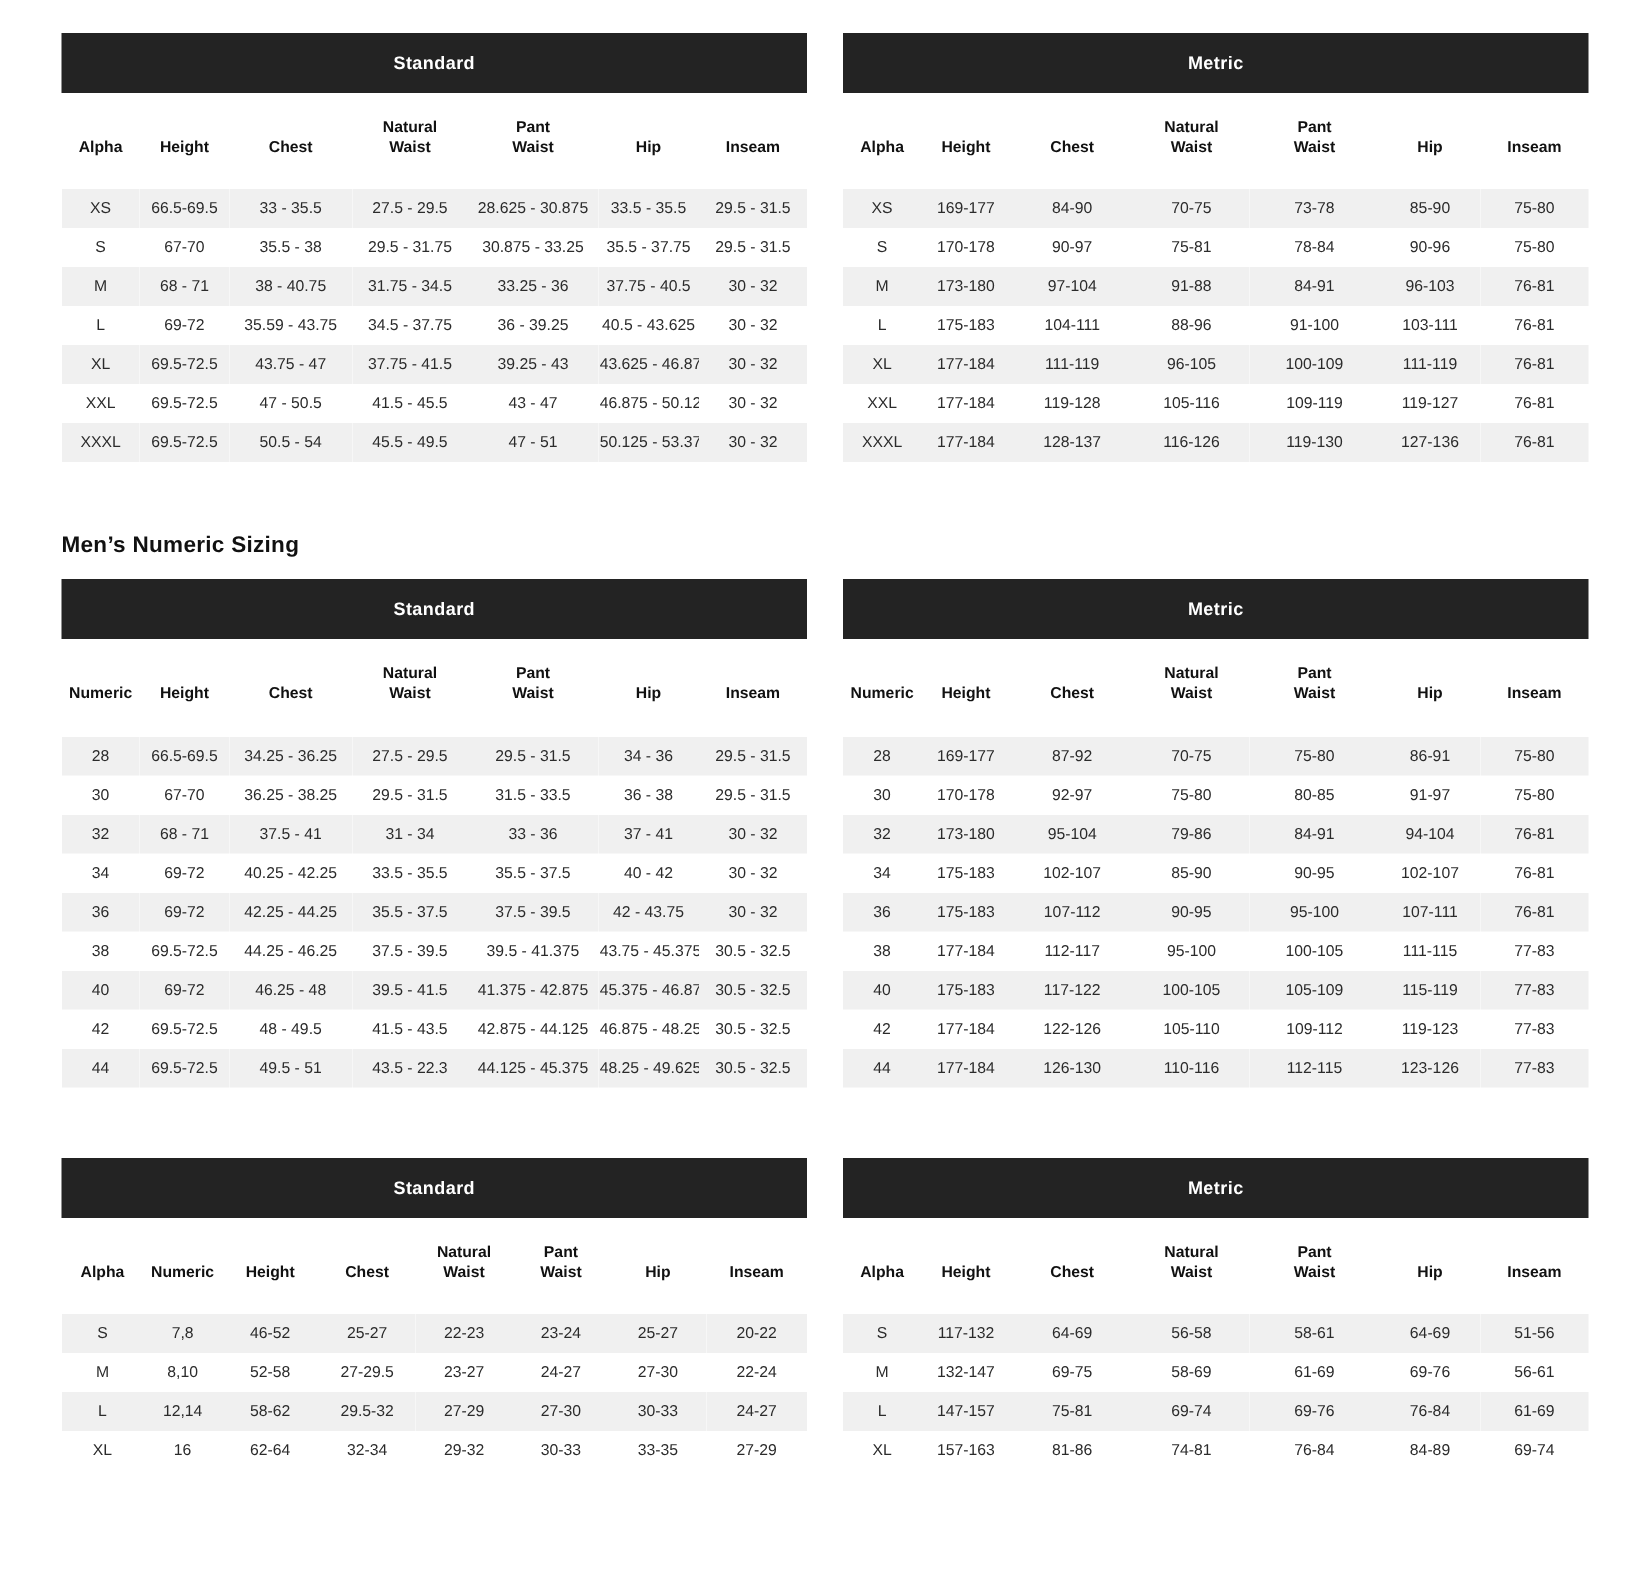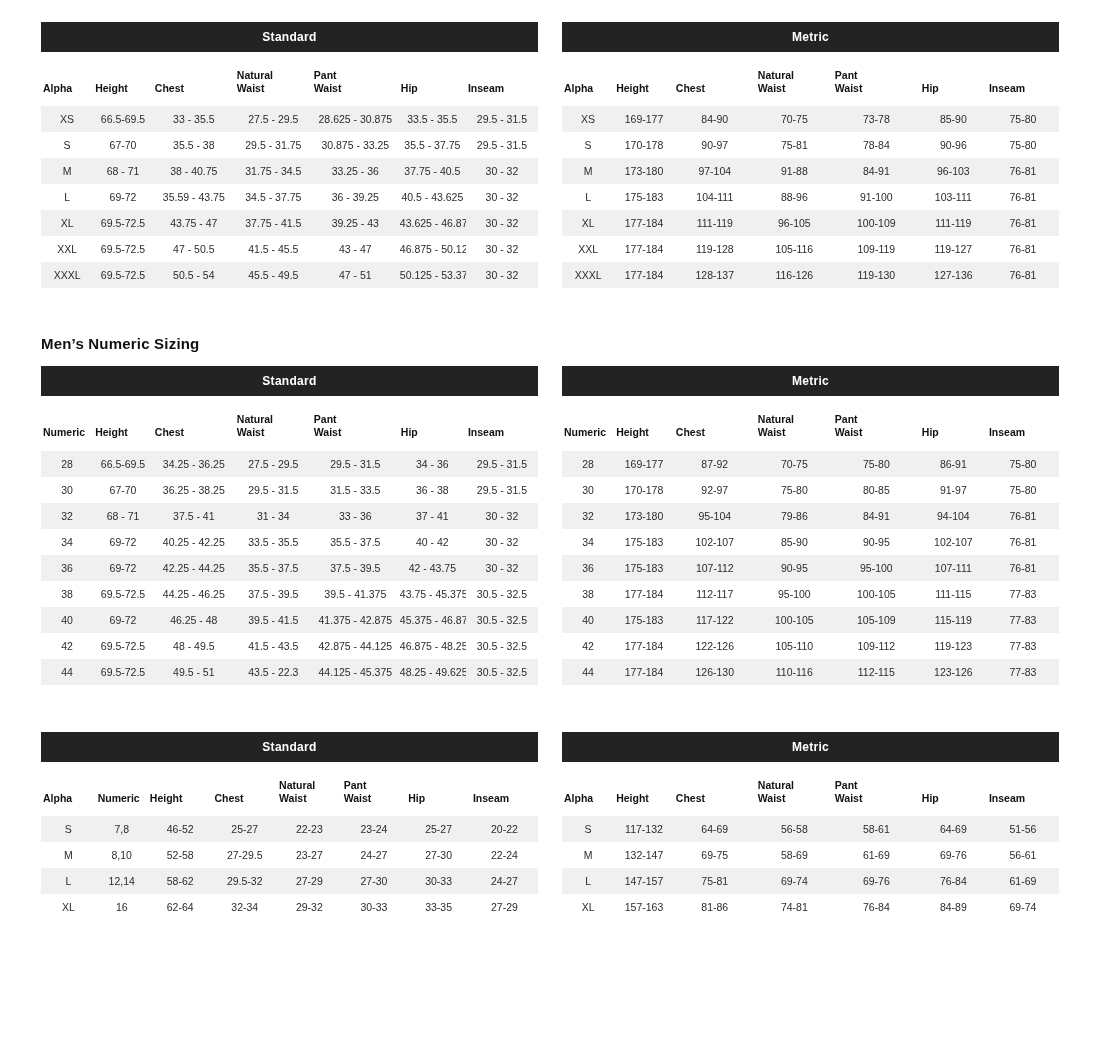--- a/index.html
+++ b/index.html
@@ -21,41 +21,41 @@
     margin-bottom: 14px;
   }
   .tables-row {
     display: flex;
     gap: 24px;
   }
   .table-block { flex: 1 1 0; min-width: 0; }
   .band {
     background: #232323;
     color: #ffffff;
-    height: 30px;
+    height: 40px;
     display: flex;
     align-items: center;
     justify-content: center;
     font-size: 12px;
     font-weight: bold;
     letter-spacing: 0.3px;
   }
   table {
     width: 100%;
     border-collapse: collapse;
     table-layout: fixed;
     margin-top: 4px;
   }
   thead th {
     font-size: 10.5px;
     font-weight: bold;
     color: #111111;
-    text-align: left;
+    text-align: center;
     vertical-align: bottom;
-    padding: 13px 2px 11px 2px;
+    padding: 13px 2px 21px 2px;
     white-space: pre-line;
     line-height: 1.25;
   }
   tbody td {
     font-size: 10.5px;
     color: #2b2b2b;
     text-align: center;
     padding: 7px 1px;
     white-space: nowrap;
     overflow: hidden;

